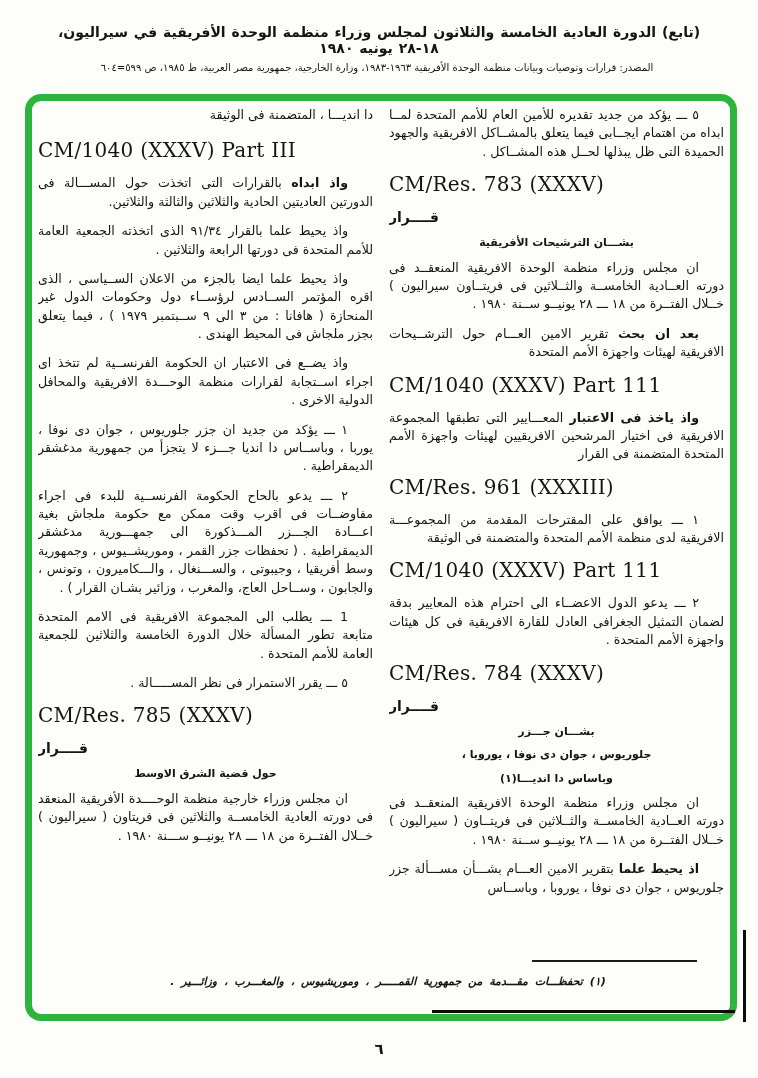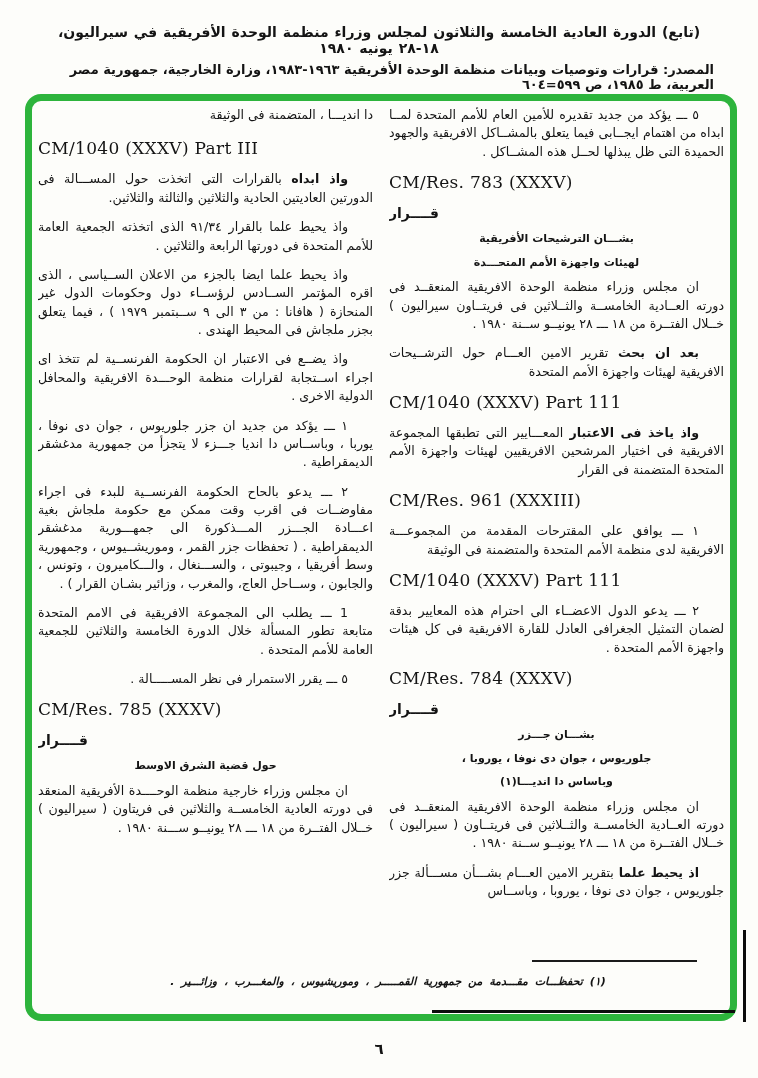--- a/index.html
+++ b/index.html
@@ -9,41 +9,41 @@
     font-family:"DejaVu Sans",sans-serif;
     overflow:hidden;
   }
   .hdr1{
     position:absolute;top:24px;left:38px;right:38px;
     direction:rtl;text-align:center;
     font-size:14px;font-weight:700;word-spacing:1px;
   }
   .hdr2{
     position:absolute;top:62px;left:40px;right:44px;
-    direction:rtl;text-align:right;
-    font-size:13px;font-weight:700;
+    direction:rtl;text-align:center;
+    font-size:10px;font-weight:400;
   }
   .frame{
     position:absolute;left:25px;top:94px;width:712px;height:927px;
     box-sizing:border-box;border:7px solid #2db43c;border-radius:16px;
   }
   .columns{
     position:absolute;left:38px;top:106px;width:686px;height:842px;
     display:flex;direction:rtl;gap:16px;overflow:hidden;
   }
   .col{flex:1;min-width:0;overflow:hidden;direction:rtl;}
   .para{
     font-size:12.6px;line-height:1.46;text-align:justify;
     text-indent:25px;margin:0 0 11px;
   }
   .cont{text-indent:0;text-align:right;margin-bottom:14px;}
   .ref{
     direction:ltr;text-align:left;
     font-family:"DejaVu Serif",serif;
-    font-size:17px;letter-spacing:.3px;
+    font-size:20px;letter-spacing:.3px;
     margin:8px 0 12px;white-space:nowrap;
   }
   .heading{font-weight:700;text-align:left;font-size:14px;margin:13px 0 10px;text-indent:0;}
   .subheading{font-weight:700;text-align:center;font-size:11px;line-height:1.5;margin:0 0 7px;text-indent:0;}
   .lead{font-weight:700;}
   .fn-rule{position:absolute;left:532px;top:960px;width:165px;height:2px;background:#1b1b1b;}
   .fn-text{
     position:absolute;left:70px;right:52px;top:975px;
     direction:rtl;text-align:center;
     font-size:11px;font-weight:700;word-spacing:3px;font-style:italic;
@@ -63,21 +63,20 @@
 
 <div class="frame"></div>
 
 <div class="columns">
 
   <div class="col">
     <div class="para">٥ ـــ يؤكد من جديد تقديره للأمين العام للأمم المتحدة لمــا ابداه من اهتمام ايجــابى فيما يتعلق بالمشــاكل الافريقية والجهود الحميدة التى ظل يبذلها لحــل هذه المشــاكل .</div>
     <div class="ref">CM/Res. 783 (XXXV)</div>
     <div class="heading">قــــرار</div>
     <div class="subheading">بشـــان الترشيحات الأفريقية</div>
-    <div class="subheading">لهيئات واجهزة الأمم المتحـــدة</div>
     <div class="para">ان مجلس وزراء منظمة الوحدة الافريقية المنعقــد فى دورته العــادية الخامســة والثــلاثين فى فريتــاون سيراليون ) خــلال الفتــرة من ١٨ ـــ ٢٨ يونيــو ســنة ١٩٨٠ .</div>
     <div class="para"><b class="lead">بعد ان بحث</b> <span>تقرير الامين العـــام حول الترشــيحات الافريقية لهيئات واجهزة الأمم المتحدة</span></div>
     <div class="ref">CM/1040 (XXXV) Part 111</div>
     <div class="para"><b class="lead">واذ ياخذ فى الاعتبار</b> <span>المعـــايير التى تطبقها المجموعة الافريقية فى اختيار المرشحين الافريقيين لهيئات واجهزة الأمم المتحدة المتضمنة فى القرار</span></div>
     <div class="ref">CM/Res. 961 (XXXIII)</div>
     <div class="para">١ ـــ يوافق على المقترحات المقدمة من المجموعـــة الافريقية لدى منظمة الأمم المتحدة والمتضمنة فى الوثيقة</div>
     <div class="ref">CM/1040 (XXXV) Part 111</div>
     <div class="para">٢ ـــ يدعو الدول الاعضــاء الى احترام هذه المعايير بدقة لضمان التمثيل الجغرافى العادل للقارة الافريقية فى كل هيئات واجهزة الأمم المتحدة .</div>
     <div class="ref">CM/Res. 784 (XXXV)</div>
     <div class="heading">قــــرار</div>

